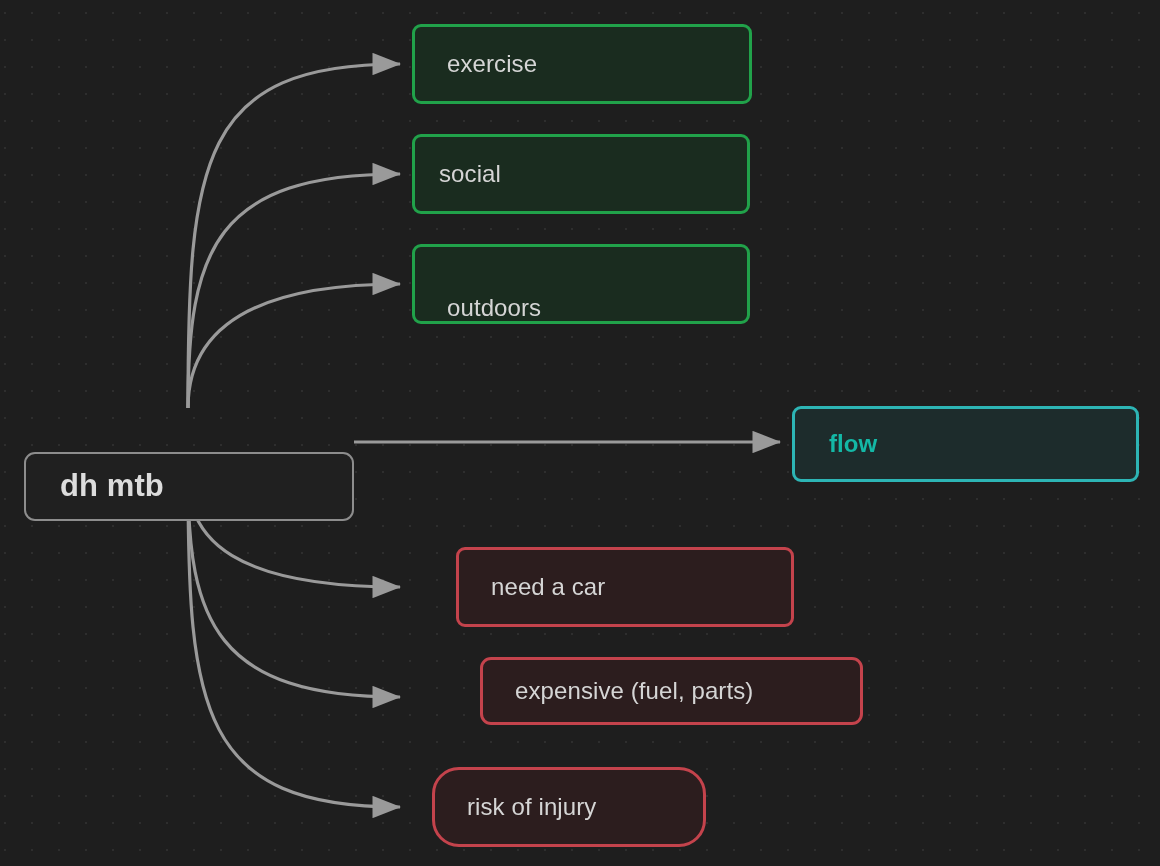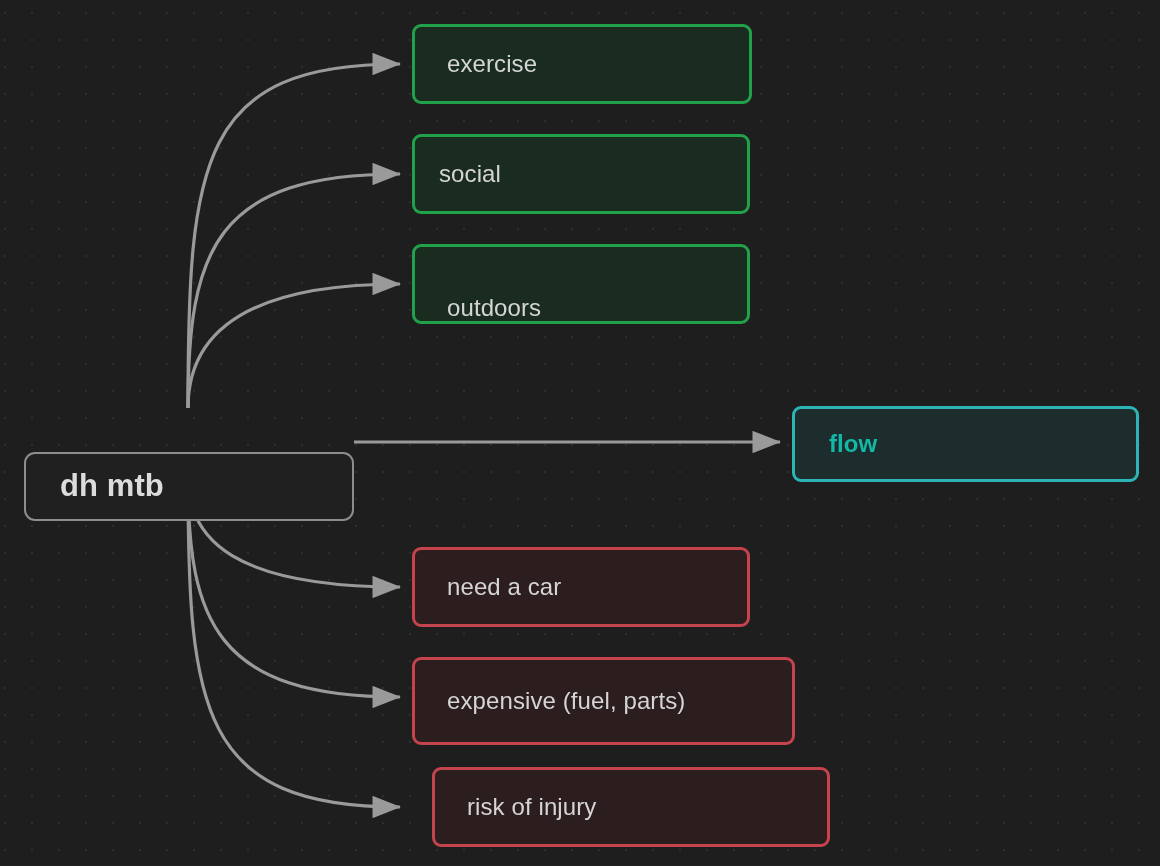--- a/index.html
+++ b/index.html
@@ -50,20 +50,21 @@
     border-radius: 11px;
     padding: 0 34px;
   }
   .node-pos {
     border: 3px solid #21a24a;
     background: #1a2c1f;
   }
   .node-neg {
     border: 3px solid #c4434c;
     background: #2c1d1e;
+    margin-left: 44px;
   }
   .node-accent {
     border: 3px solid #2db5b5;
     background: #1d2c2c;
     font-size: 24px;
     font-weight: bold;
     color: #14b8a6;
     padding: 0 34px;
   }
 </style>
@@ -107,21 +108,21 @@
   </div>
 
   <div class="node node-accent" style="left:792px; top:406px; width:347px; height:76px;">
     <span>flow</span>
   </div>
 
   <div class="node node-neg" style="left:412px; top:547px; width:338px; height:80px;">
     <span>need a car</span>
   </div>
 
-  <div class="node node-neg" style="left:412px; top:657px; width:383px; height:88px;">
+  <div class="node node-neg" style="left:436px; top:657px; width:383px; height:68px;border-radius:11px;">
     <span>expensive (fuel, parts)</span>
   </div>
 
-  <div class="node node-neg" style="left:432px; top:767px; width:398px; height:80px;">
+  <div class="node node-neg" style="left:388px; top:767px; width:274px; height:80px;border-radius:27px;">
     <span>risk of injury</span>
   </div>
 
 </div>
 
 </body></html>

